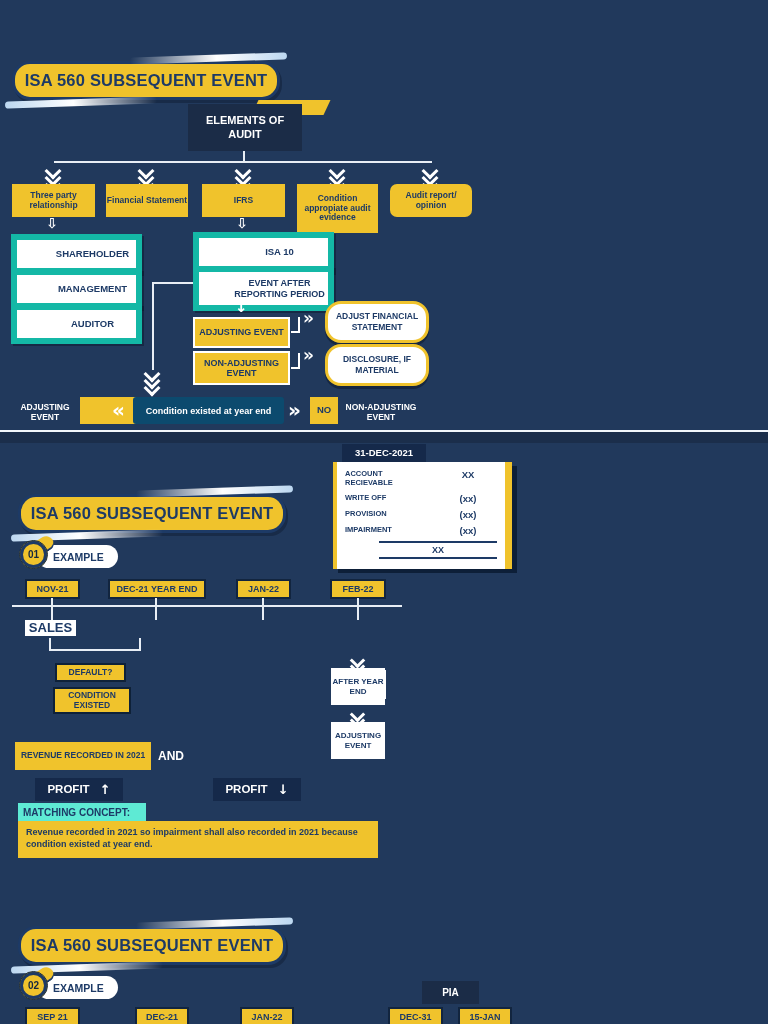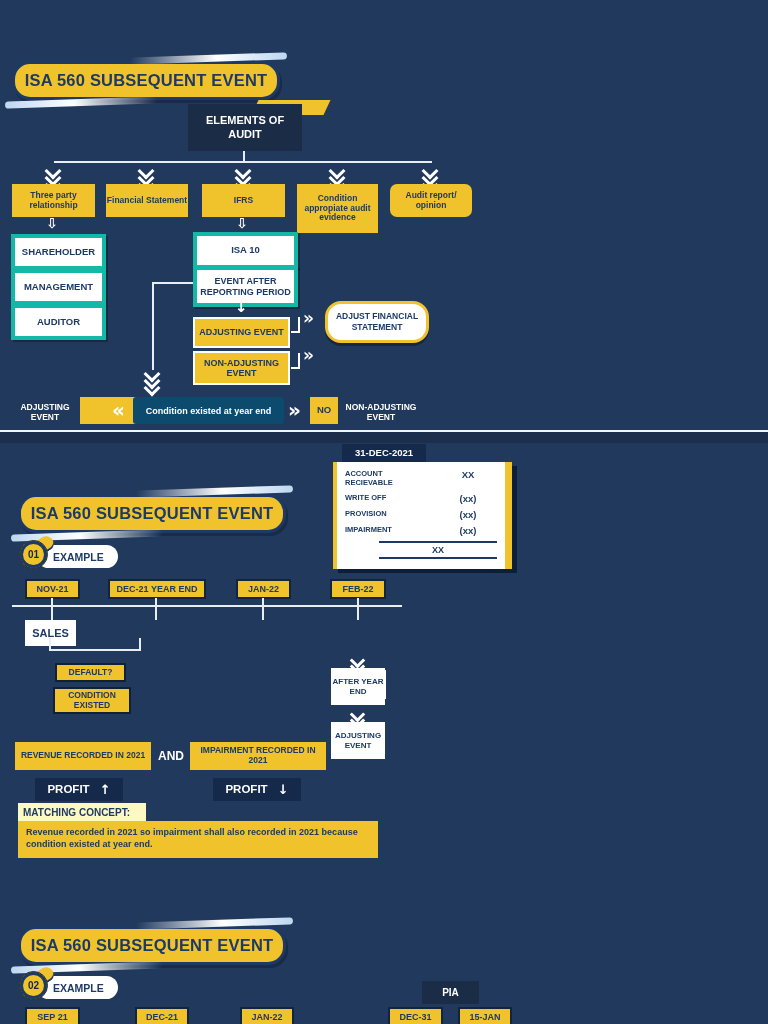--- a/index.html
+++ b/index.html
@@ -7,21 +7,21 @@
         font-family:"Liberation Sans",sans-serif;font-weight:bold;}
   .abs{position:absolute;}
   .flexc{display:flex;align-items:center;justify-content:center;text-align:center;}
   
   .ybox{background:#f0c32c;color:#1d3a66;display:flex;align-items:center;justify-content:center;
         text-align:center;font-weight:bold;line-height:1.15;}
   .ybord{border:2px solid #12253f;}
   
   .wbox{background:#ffffff;color:#1d3a66;display:flex;align-items:center;justify-content:center;
         text-align:center;font-weight:bold;line-height:1.15;}
-  .wyb{border:4px solid #14b8a6;box-shadow:2px 2px 0 rgba(8,18,35,.4);}
+  .wyb{border:6px solid #14b8a6;box-shadow:2px 2px 0 rgba(8,18,35,.4);padding-left:32px;}
   
   .dbox{background:#1b2c47;color:#ffffff;display:flex;align-items:center;justify-content:center;
         text-align:center;font-weight:bold;line-height:1.2;}
   
   .pill{position:absolute;width:262px;height:33px;background:#f0c32c;border:3px solid #1d3a66;
         border-radius:18px;display:flex;align-items:center;justify-content:center;color:#1d3a66;
         font-size:16.5px;letter-spacing:.2px;box-shadow:2px 3px 0 rgba(8,18,35,.35);}
   .pill::before{content:"";position:absolute;top:-9px;right:-10px;width:60%;height:7px;
         background:linear-gradient(90deg,rgba(255,255,255,0),#ffffff 55%,#bcd7f0);
         border-radius:4px;transform:rotate(-2deg);}
@@ -154,20 +154,23 @@
     </div>
 
   <div class="elbow abs" style="left:291px;top:317px;width:7px;height:14px;"></div>
   <div class="glyph abs" style="left:303px;top:310px;font-size:17px;">»</div>
   <div class="elbow abs" style="left:291px;top:353px;width:7px;height:14px;"></div>
   <div class="glyph abs" style="left:303px;top:347px;font-size:17px;">»</div>
 
   <div class="rpill abs" style="left:325px;top:301px;width:98px;height:36px;">
       <span>ADJUST FINANCIAL STATEMENT</span>
     </div>
+  <div class="rpill abs" style="left:325px;top:344px;width:98px;height:36px;">
+      <span>DISCLOSURE, IF MATERIAL</span>
+    </div>
 
   <div class="whitetxt abs flexc" style="left:10px;top:399px;width:70px;height:26px;font-size:8.5px;">
       <span>ADJUSTING EVENT</span>
     </div>
   <div class="ybox abs" style="left:80px;top:397px;width:29px;height:27px;font-size:9.5px;padding-left:48px;">
       <span>YES</span>
     </div>
   <div class="glyph abs" style="left:112px;top:400px;font-size:20px;">«</div>
   <div class="abs flexc" style="left:133px;top:397px;width:151px;height:27px;background:#0c4a6e;border-radius:3px;color:#fff;font-size:9px;">
       <span>Condition existed at year end</span>
@@ -230,21 +233,21 @@
   <div class="ybox ybord abs" style="left:330px;top:579px;width:56px;height:20px;font-size:9px;box-sizing:border-box;">
       <span>FEB-22</span>
     </div>
 
   <div class="ln abs" style="left:12px;top:605px;width:390px;height:2px;"></div>
   <div class="ln abs" style="left:51px;top:598px;width:2px;height:22px;"></div>
   <div class="ln abs" style="left:155px;top:598px;width:2px;height:22px;"></div>
   <div class="ln abs" style="left:262px;top:598px;width:2px;height:22px;"></div>
   <div class="ln abs" style="left:357px;top:598px;width:2px;height:22px;"></div>
 
-  <div class="wbox abs" style="left:25px;top:620px;width:51px;height:26px;font-size:11px;">
+  <div class="wbox abs" style="left:25px;top:620px;width:51px;height:16px;font-size:13px;">
       <span>SALES</span>
     </div>
   <div class="wbox abs" style="left:331px;top:622px;width:55px;height:29px;font-size:8px;margin-top:48px;">
       <span>BANK CORRUPT</span>
     </div>
   <div class="c2 abs" style="left:352px;top:655px;">
       <i></i>
       <i></i>
     </div>
 
@@ -269,34 +272,31 @@
   <div class="wbox abs" style="left:331px;top:722px;width:54px;height:37px;font-size:8px;">
       <span>ADJUSTING EVENT</span>
     </div>
 
   <div class="ybox abs" style="left:15px;top:742px;width:136px;height:28px;font-size:8.5px;">
       <span>REVENUE RECORDED IN 2021</span>
     </div>
   <div class="whitetxt abs flexc" style="left:153px;top:744px;width:36px;height:24px;font-size:12px;">
       <span>AND</span>
     </div>
-  <div class="ybox abs" style="left:190px;top:742px;width:136px;height:28px;font-size:8.5px;">
-      <span>IMPAIRMENT RECORDED IN 2021</span>
-    </div>
 
   <div class="dbox abs" style="left:35px;top:778px;width:88px;height:23px;font-size:11.5px;background:#15294a;gap:10px;">
     <span>PROFIT</span>
     <span class="glyph" style="font-size:13px;">↑</span>
   </div>
   <div class="dbox abs" style="left:213px;top:778px;width:88px;height:23px;font-size:11.5px;background:#15294a;gap:10px;">
     <span>PROFIT</span>
     <span class="glyph" style="font-size:13px;">↓</span>
   </div>
 
-  <div class="abs" style="left:18px;top:803px;width:128px;height:18px;background:#fef9c3;color:#1d3a66;font-size:10px;display:flex;align-items:center;padding-left:5px;box-sizing:border-box;">
+  <div class="abs" style="left:18px;top:803px;width:128px;height:18px;background:#5eead4;color:#1d3a66;font-size:10px;display:flex;align-items:center;padding-left:5px;box-sizing:border-box;">
       <span>MATCHING CONCEPT:</span>
     </div>
   <div class="abs" style="left:18px;top:821px;width:360px;height:37px;background:#f0c32c;color:#1d3a66;font-size:9px;line-height:1.35;padding:5px 8px;box-sizing:border-box;"><span>Revenue recorded in 2021 so impairment shall also recorded in 2021 because condition existed at year end.</span></div>
 
   <div class="pill" style="left:18px;top:926px;">
     <span>ISA 560 SUBSEQUENT EVENT</span>
   </div>
 
   <div class="badge-blob" style="left:36px;top:968px;"></div>
   <div class="badge-pill" style="left:37px;top:976px;width:81px;height:23px;">

